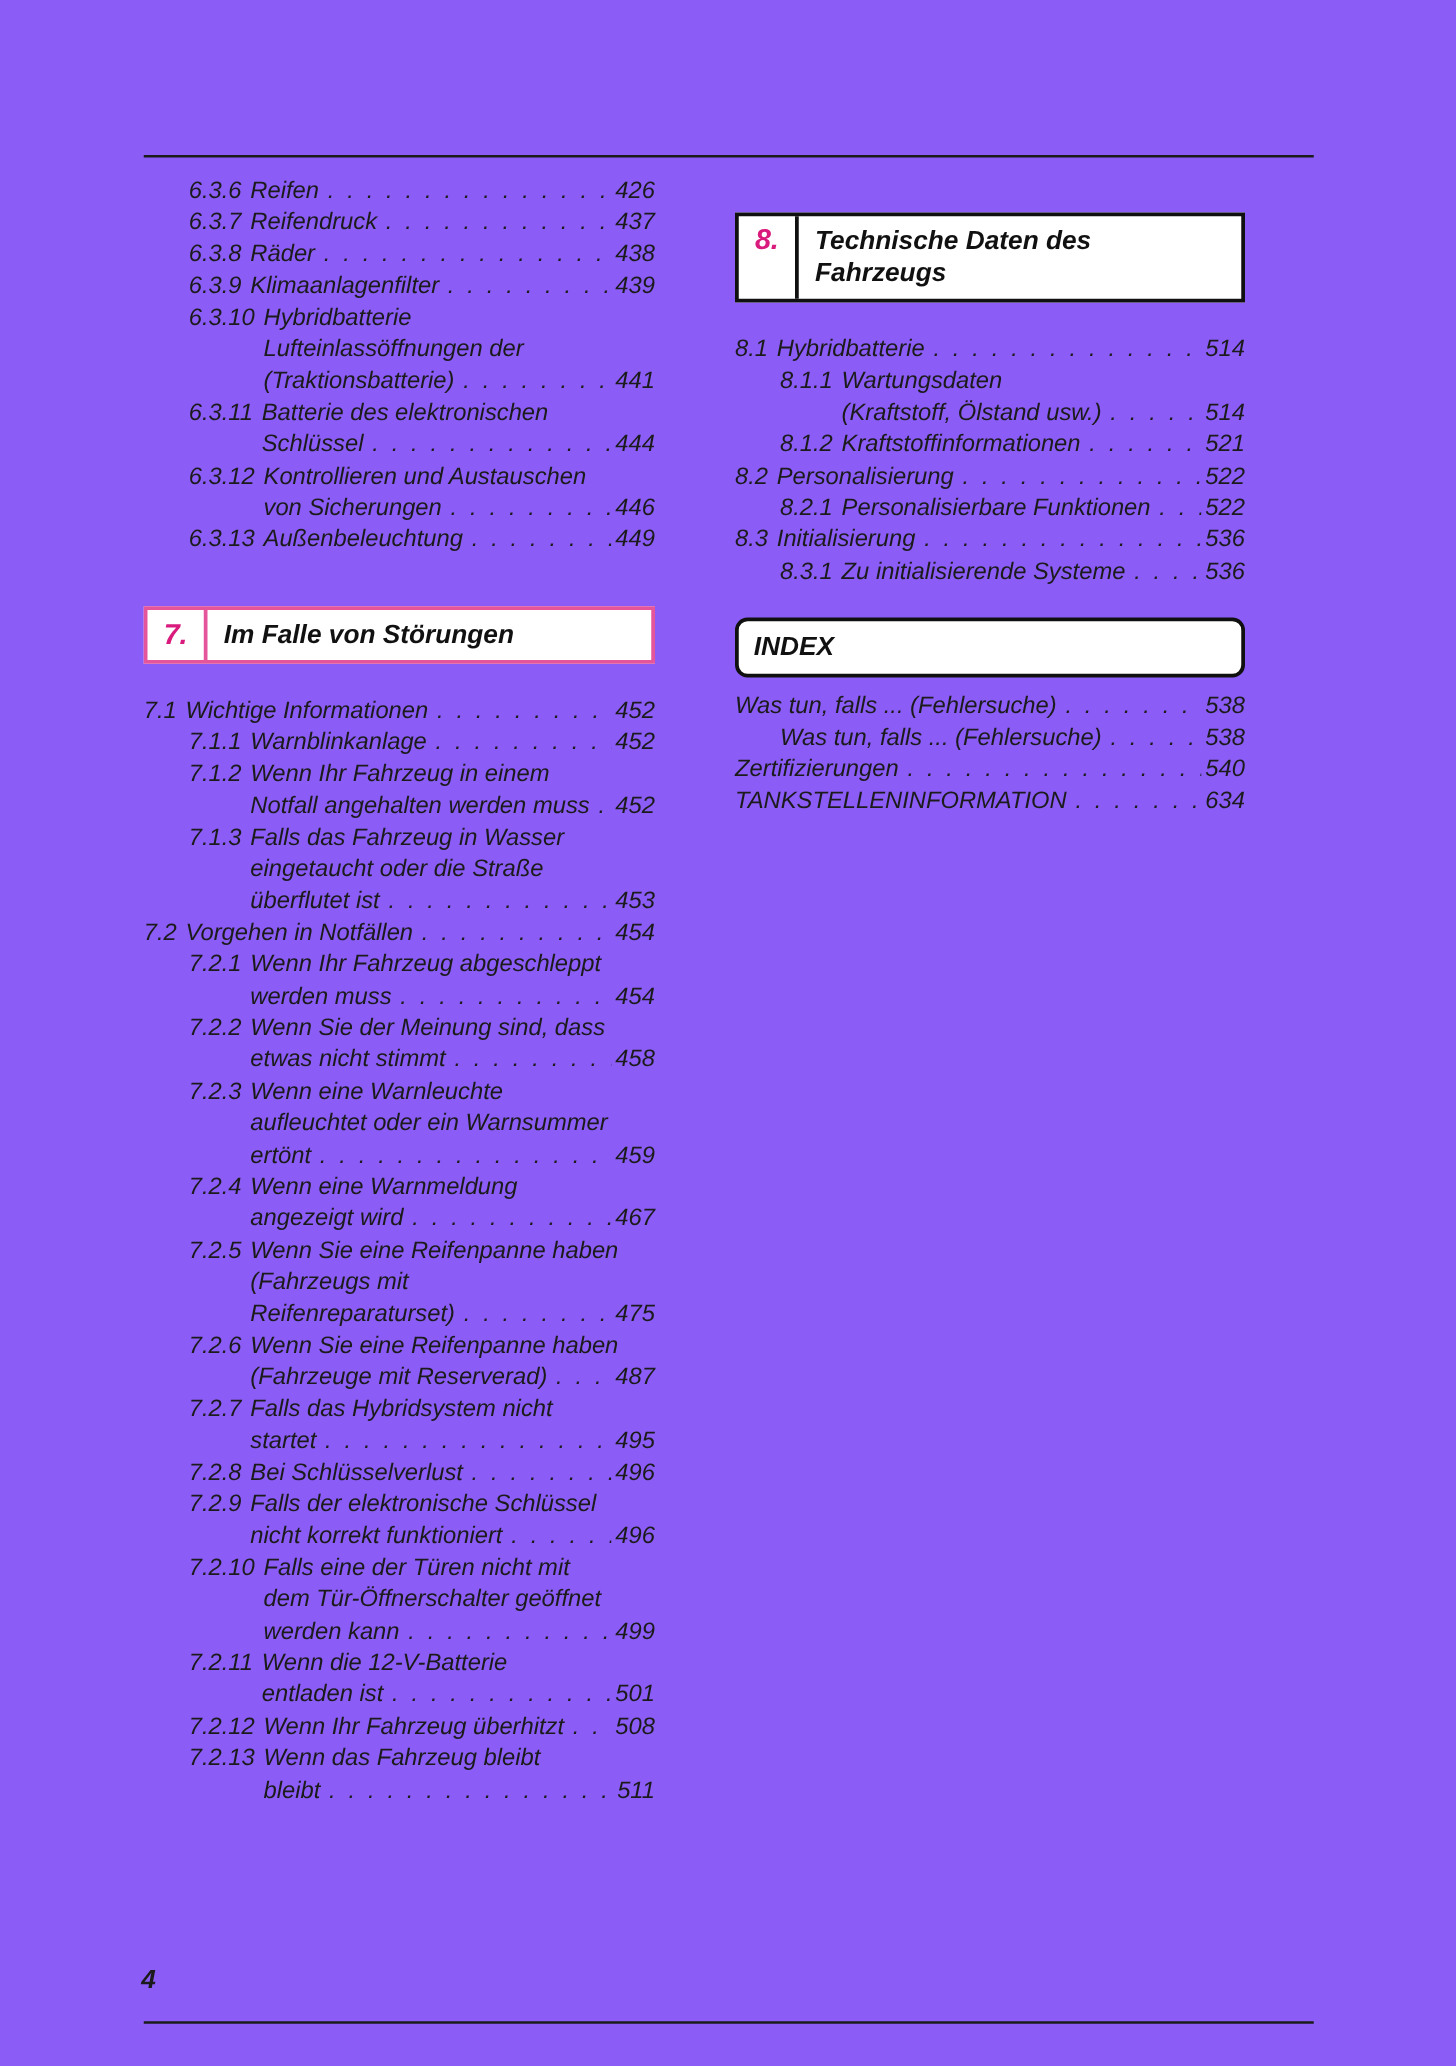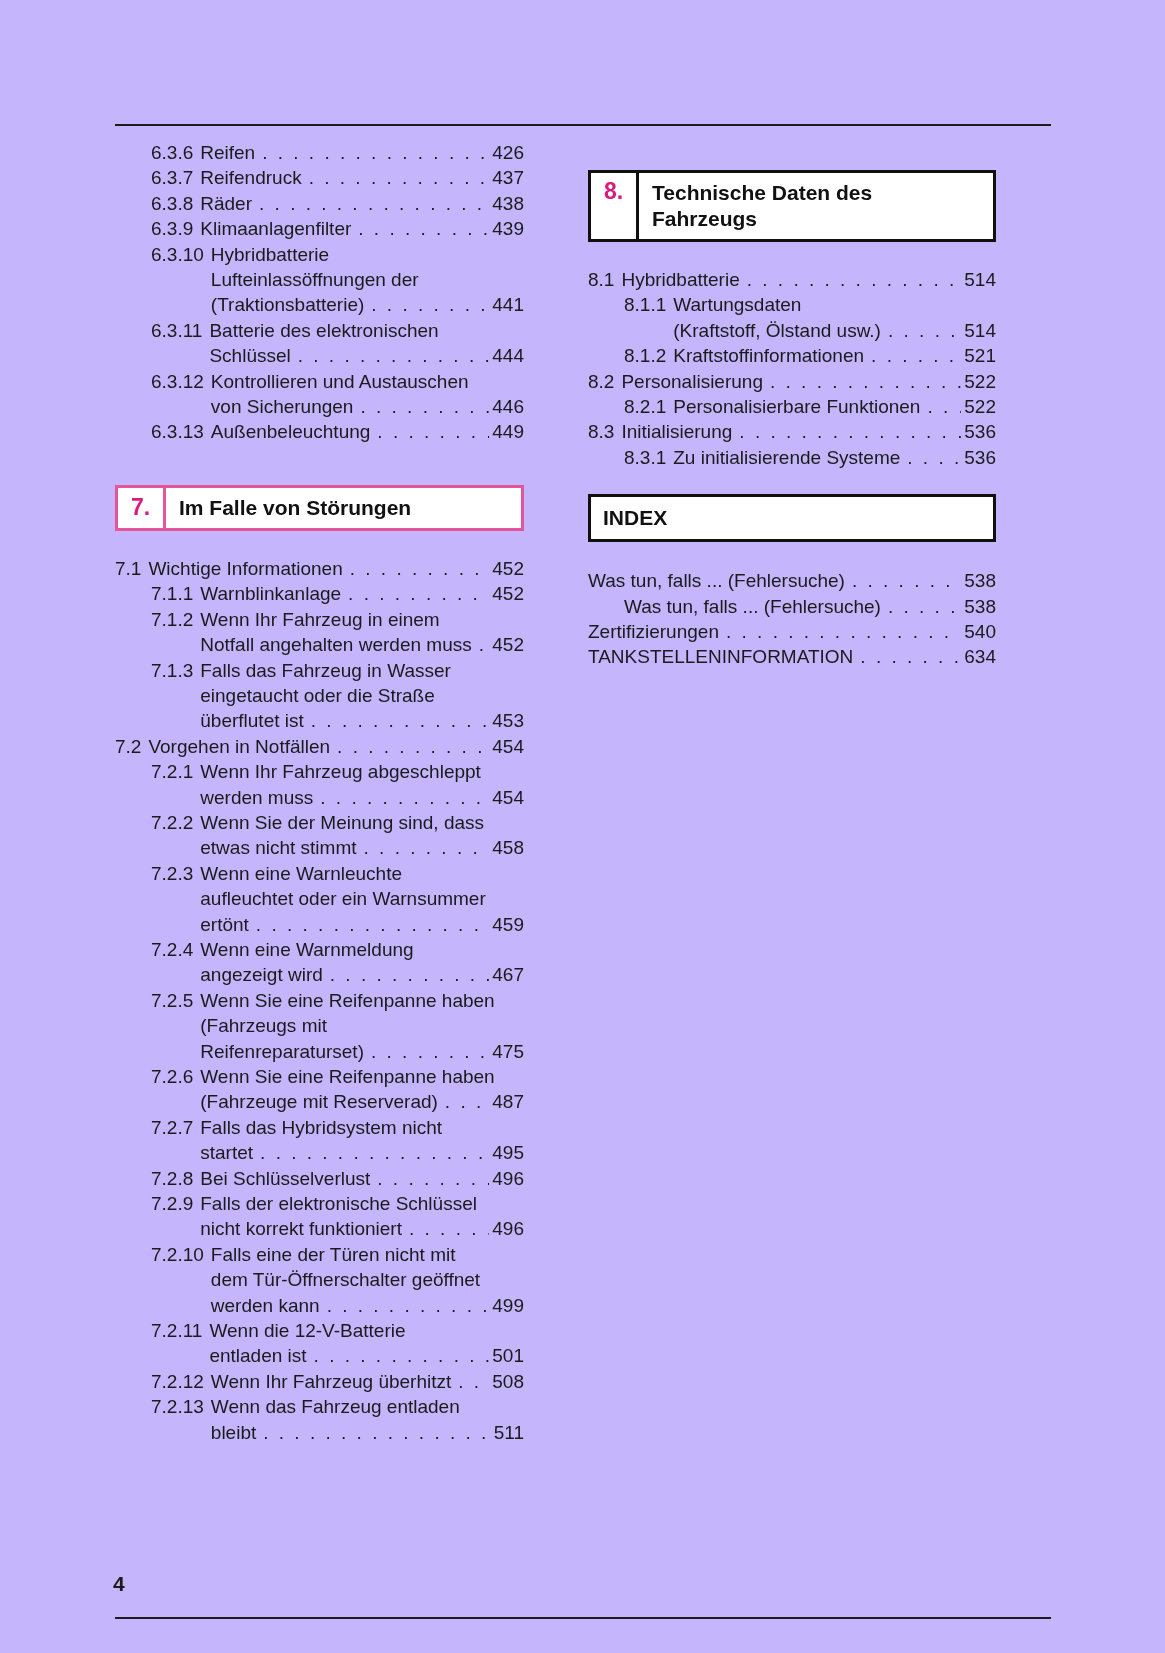--- a/index.html
+++ b/index.html
@@ -2,21 +2,21 @@
 <html style="--accent: #d81b7c; --box7-border: #e4559b; --box-black: #101010; --text: #1b1b1b;"><head>
 <meta charset="utf-8">
 <style>
   html, body { margin: 0; padding: 0; }
   body {
     width: 1165px; height: 1653px;
     background: #ffffff;
     font-family: "Liberation Sans", "DejaVu Sans", sans-serif;
     color: var(--text, #1b1b1b);
   }
-  #sheet { position: relative; width: 1165px; height: 1653px; background: #c4b5fd; overflow: hidden; }
+  #sheet { position: relative; width: 1165px; height: 1653px; background: #8b5cf6; overflow: hidden; font-style: italic; }
 
   .rule { position: absolute; left: 115px; width: 936px; height: 2px; background: var(--text, #1b1b1b); }
   #top-rule { top: 124px; }
   #bottom-rule { top: 1617px; }
 
   .col { position: absolute; font-size: 19px; line-height: 25.4px; }
   #left-col  { left: 115px; top: 140px; width: 409px; }
   #right-col { left: 588px; top: 170px; width: 408px; }
 
   
@@ -31,21 +31,21 @@
     flex: 1 1 0; min-width: 0; overflow: hidden; white-space: nowrap;
     letter-spacing: 2.5px; margin-left: 7px; margin-right: 3px;
   }
   .toc-page { flex: 0 0 auto; white-space: nowrap; }
 
   
   .chapter-box { display: flex; align-items: stretch; border: 3px solid var(--box-black, #101010); background: #fff; }
   .chapter-box.accent { border-color: var(--box7-border, #e4559b); }
   #box7 { margin: 40px 0 25px 0; }
   #box8 { margin: 0 0 25px 0; }
-  #index-box { margin: 24px 0 26px 0; }
+  #index-box { margin: 24px 0 10px 0; border-radius: 10px; }
   .box-num {
     flex: 0 0 45px; display: flex; align-items: center; justify-content: center;
     font-weight: bold; font-size: 23px; color: var(--accent, #d81b7c);
   }
   #box8 .box-num { align-items: flex-start; padding-top: 6px; }
   .box-divider { flex: 0 0 3px; background: var(--box-black, #101010); }
   .chapter-box.accent .box-divider { background: var(--box7-border, #e4559b); }
   .box-title {
     flex: 1 1 auto; padding: 7px 6px 7px 13px;
     font-weight: bold; font-size: 21px; line-height: 26px; color: #111;
@@ -338,21 +338,21 @@
             <div class="toc-last">
               <span class="toc-text">Wenn Ihr Fahrzeug überhitzt</span>
               <span class="toc-dots">. . . . . . . . . . . . . . . . . . . . . . . . . . . . . . . . . . . . . . . . . . . . . . . . . . . . . . . . . . . . . . . . . . . . . . </span>
               <span class="toc-page">508</span>
             </div>
           </div>
         </div>
         <div class="toc-entry ind">
           <span class="toc-num">7.2.13</span>
           <div class="toc-body">
-            <div class="toc-line">Wenn das Fahrzeug entladen</div>
+            <div class="toc-line">Wenn das Fahrzeug bleibt</div>
             <div class="toc-last">
               <span class="toc-text">bleibt</span>
               <span class="toc-dots">. . . . . . . . . . . . . . . . . . . . . . . . . . . . . . . . . . . . . . . . . . . . . . . . . . . . . . . . . . . . . . . . . . . . . . </span>
               <span class="toc-page">511</span>
             </div>
           </div>
         </div>
       </div>
   </div>
 

